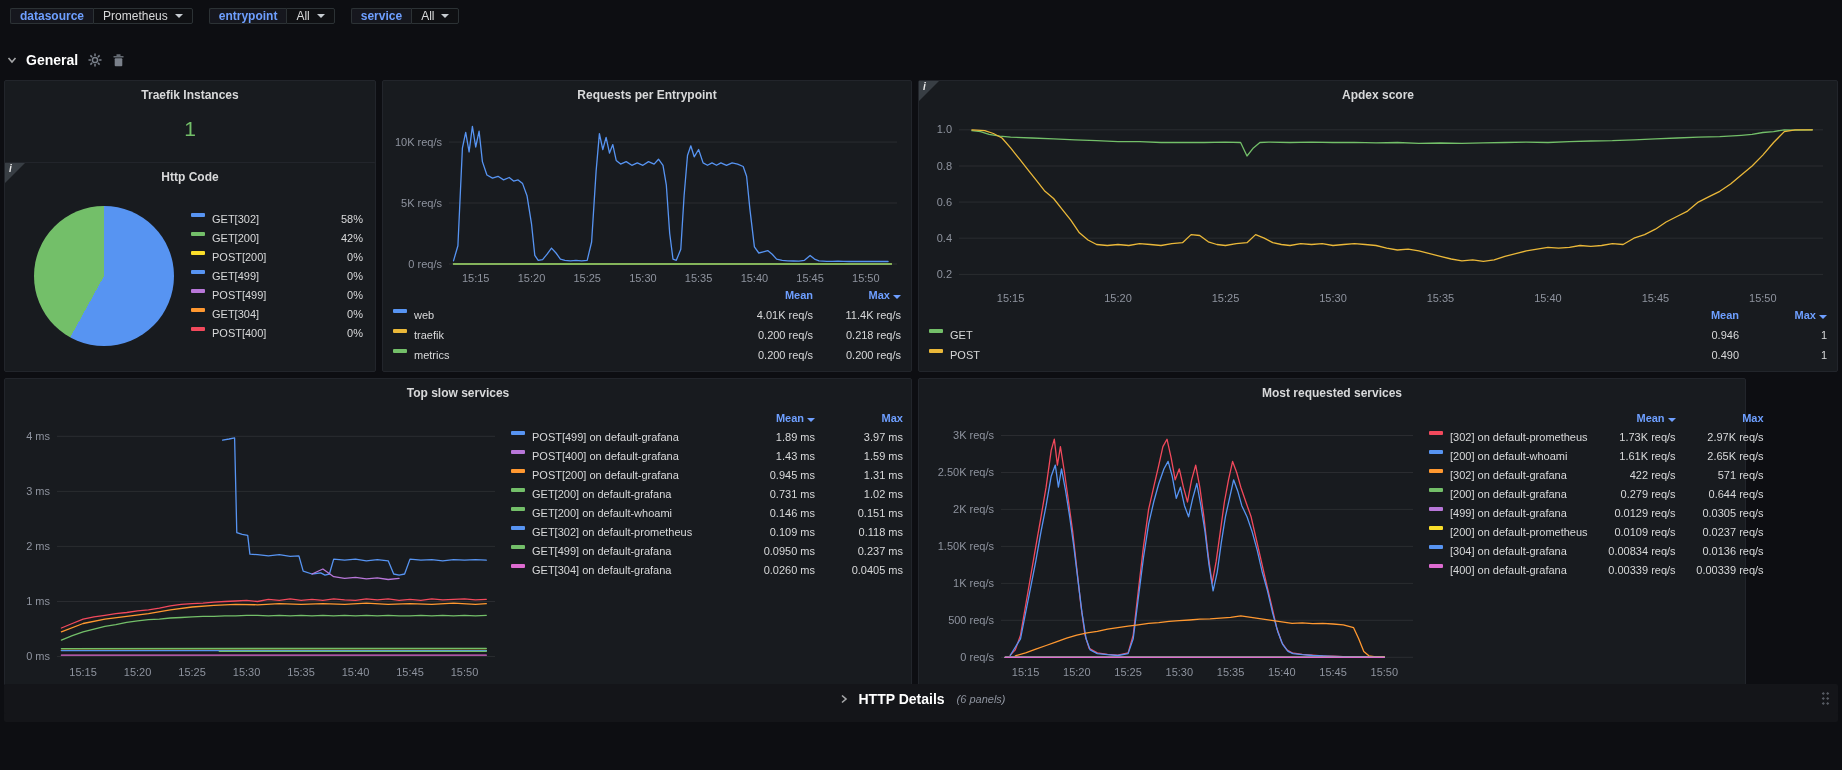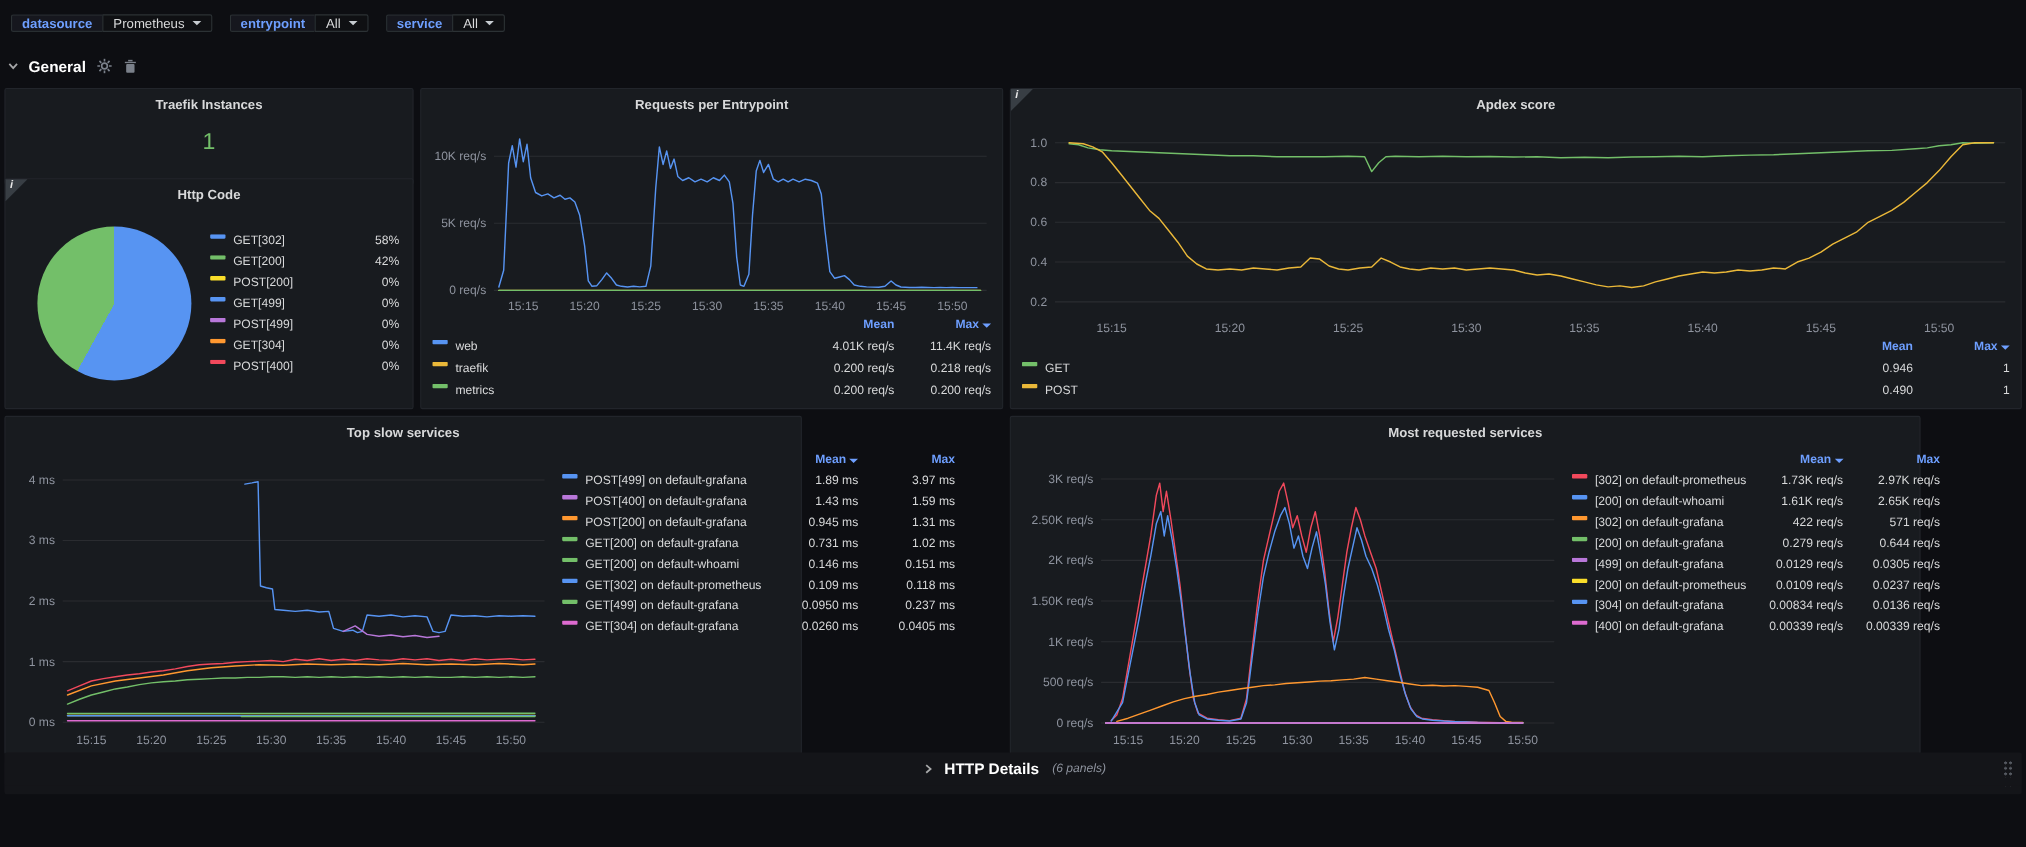--- a/index.html
+++ b/index.html
@@ -1,40 +1,40 @@
 <!DOCTYPE html>
 <html><head>
 <meta charset="utf-8">
 <style>
   html,body{margin:0;padding:0;background:#0d0e12;font-family:"Liberation Sans",sans-serif;color:#d8d9da;}
   .stage{position:relative;width:1842px;height:770px;overflow:hidden;background:#0d0e12;}
   
   .topbar{position:absolute;top:0;left:0;right:0;height:42px;display:flex;align-items:center;padding:0 10px;gap:16px;}
-  .var-group{display:flex;align-items:center;height:27px;}
+  .var-group{display:flex;align-items:flex-start;height:27px;}
   .var-label{display:flex;align-items:center;padding:0 9px;background:#16171e;border:1px solid #2c3235;border-right:none;border-radius:2px 0 0 2px;color:#6e9fff;font-size:12px;font-weight:600;}
   .var-value{display:flex;align-items:center;gap:7px;padding:0 9px;background:#0f1013;border:1px solid #2c3235;border-radius:0 2px 2px 0;color:#d8d9da;font-size:12px;cursor:pointer;}
   .chev{width:0;height:0;border-left:4px solid transparent;border-right:4px solid transparent;border-top:4px solid #c7ccd1;}
   
   .row-header{position:absolute;left:4px;display:flex;align-items:center;gap:8px;cursor:pointer;}
   .row-general{top:46px;height:28px;}
   .row-title{font-size:14px;font-weight:700;color:#ffffff;}
   .row-icon{display:flex;align-items:center;opacity:.75;cursor:pointer;margin-left:2px;}
   .row-collapsed{right:4px;height:30px;background:#141519;border-radius:2px;padding:0 10px;justify-content:center;}
   .row-slo{top:692px;}
   .row-http{top:684px;}
   .panels-count{font-size:11px;font-style:italic;color:#8e939e;margin-left:4px;}
   .drag{position:absolute;right:8px;top:50%;transform:translateY(-50%);width:9px;height:16px;background-image:radial-gradient(#565a62 1px,transparent 1.3px);background-size:4.5px 5px;cursor:grab;}
   
   .panel{position:absolute;background:#181b1f;border:1px solid #22252b;border-radius:2px;box-sizing:border-box;}
   .panel-title{height:28px;display:flex;align-items:center;justify-content:center;font-size:12px;font-weight:600;color:#d8d9da;cursor:pointer;}
   .p-instances{left:4px;top:80px;width:372px;height:88px;}
   .p-httpcode{left:4px;top:162px;width:372px;height:210px;}
   .p-requests{left:382px;top:80px;width:530px;height:292px;}
   .p-apdex{left:918px;top:80px;width:920px;height:292px;}
-  .p-slow{left:4px;top:378px;width:725px;height:308px;}
+  .p-slow{left:4px;top:378px;width:908px;height:308px;}
   .p-most{left:918px;top:378px;width:828px;height:308px;}
   .big-val{display:flex;align-items:center;justify-content:center;height:40px;font-size:21px;font-weight:500;color:#73BF69;}
   .info-corner{position:absolute;top:0;left:0;width:0;height:0;border-top:20px solid #383e44;border-right:20px solid transparent;cursor:pointer;}
   .info-i{position:absolute;top:0;left:4px;font-size:10px;font-style:italic;font-weight:700;color:#e8e8e8;pointer-events:none;}
   
   .chart{cursor:crosshair;}
   .p-requests .chart{height:176px;margin:0 4px;}
   .p-apdex .chart{height:196px;margin:0 4px;}
   .panel-body{display:flex;padding:0 8px 6px;}
   .p-slow .chart{flex:1;height:272px;}

